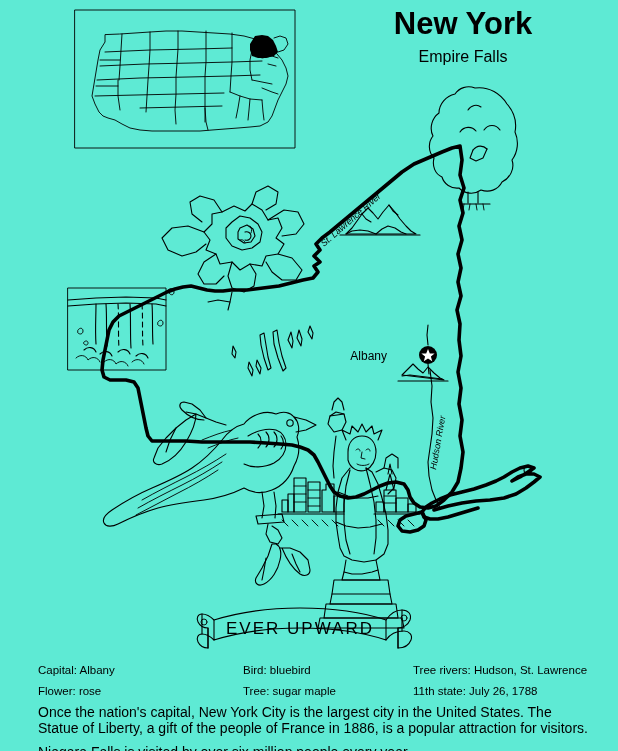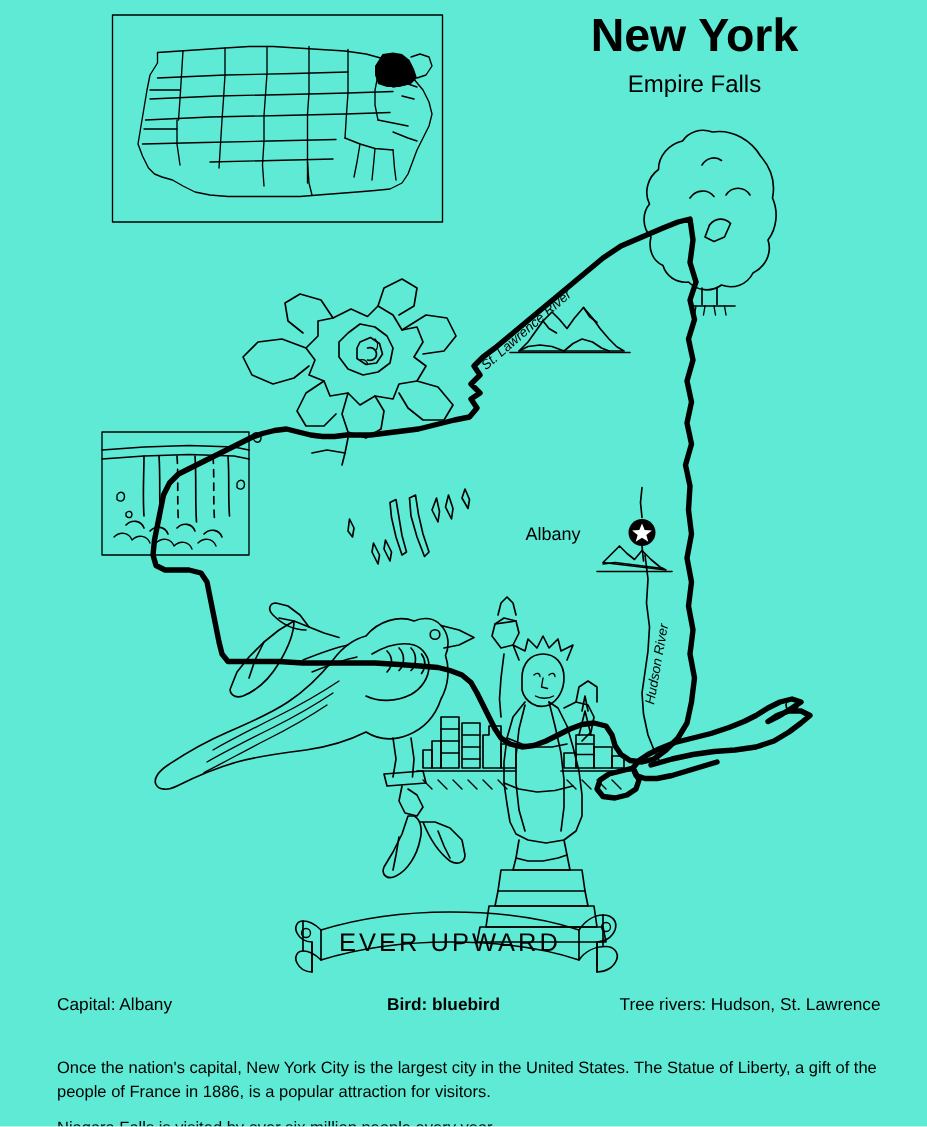--- a/index.html
+++ b/index.html
@@ -62,31 +62,31 @@
     position: relative;
     height: 21px;
   }
   .fact {
     position: absolute;
     font-size: 11.5px;
     line-height: 15px;
     white-space: nowrap;
   }
   .col-a { left: 38px; }
-  .col-b { left: 258px; font-weight: bold; }
+  .col-b { left: 243px; }
   .col-c { left: 413px; }
 
   #paragraphs {
     position: absolute;
     left: 38px;
     top: 42px;
     width: 551px;
   }
   .para {
-    font-size: 11px;
+    font-size: 14px;
     line-height: 15.5px;
     margin: 0 0 9px 0;
     text-align: left;
   }
   .para:last-child { margin-bottom: 0; }
 
   
   .ink { fill: none; stroke: #000; stroke-linecap: round; stroke-linejoin: round; }
   .thin { stroke-width: 1.1; }
   .hair { stroke-width: 0.9; }
@@ -453,20 +453,25 @@
 
     </svg>
   </div>
 
   <div id="facts">
     <div class="fact-row">
       <span class="fact col-a">Capital: Albany</span>
       <span class="fact col-b">Bird: bluebird</span>
       <span class="fact col-c">Tree rivers: Hudson, St. Lawrence</span>
     </div>
+    <div class="fact-row">
+      <span class="fact col-a">Flower: rose</span>
+      <span class="fact col-b">Tree: sugar maple</span>
+      <span class="fact col-c">11th state: July 26, 1788</span>
+    </div>
 
     <div id="paragraphs">
       <p class="para">Once the nation's capital, New York City is the largest city in the United States. The Statue of Liberty, a gift of the people of France in 1886, is a popular attraction for visitors.</p>
       <p class="para">Niagara Falls is visited by over six million people every year.</p>
     </div>
   </div>
 
 </div>
 
 </body></html>

